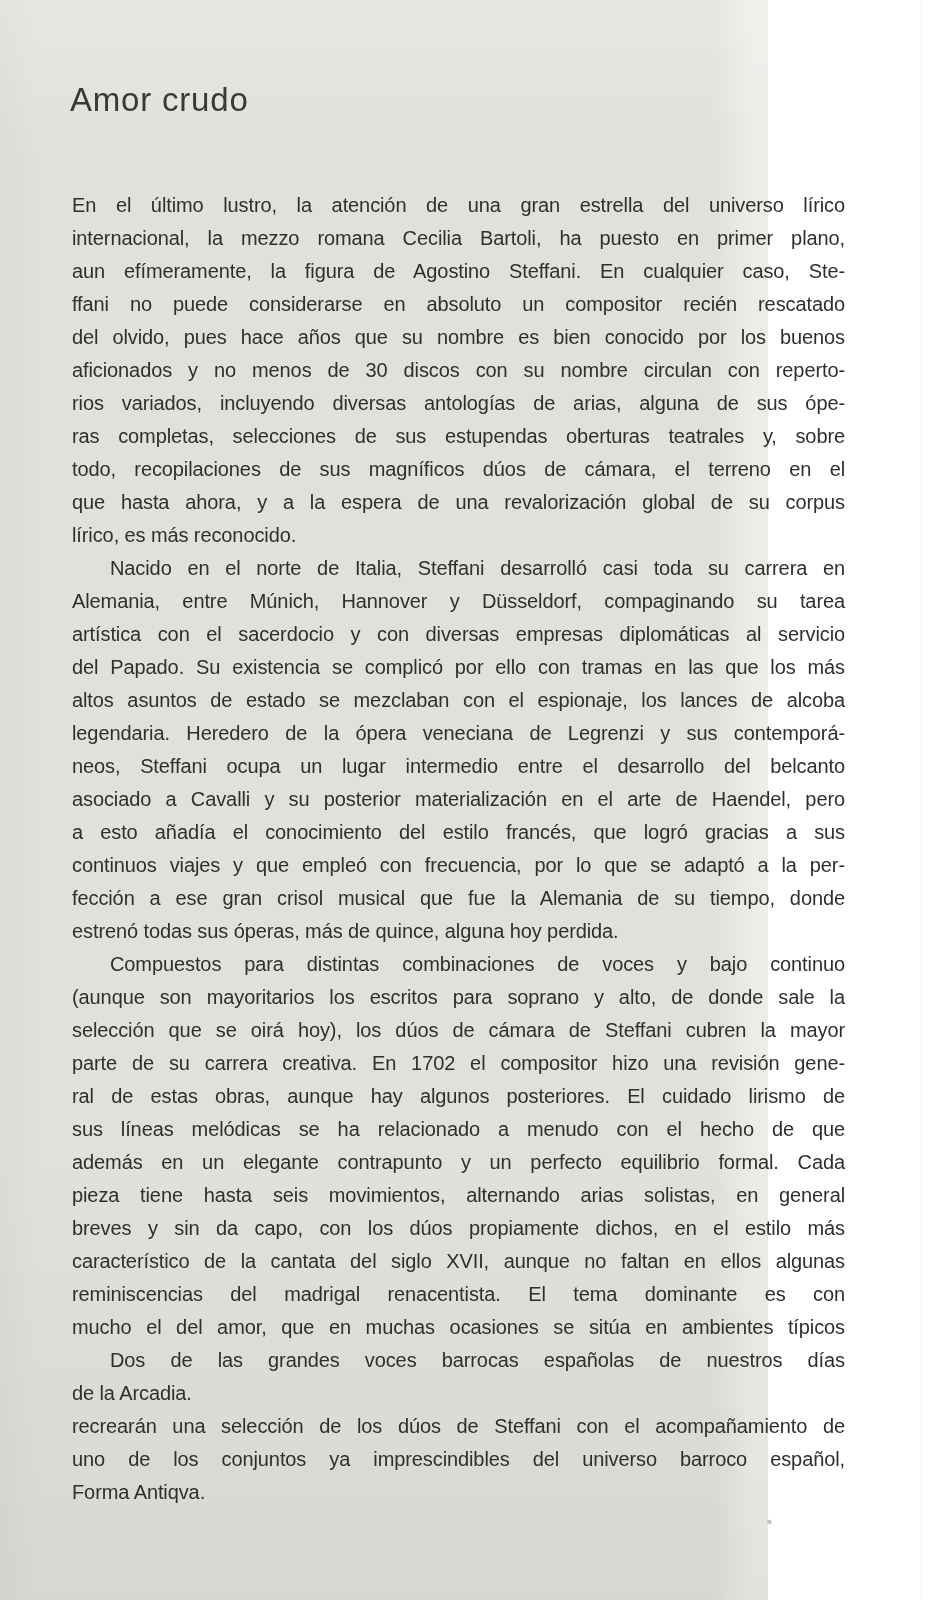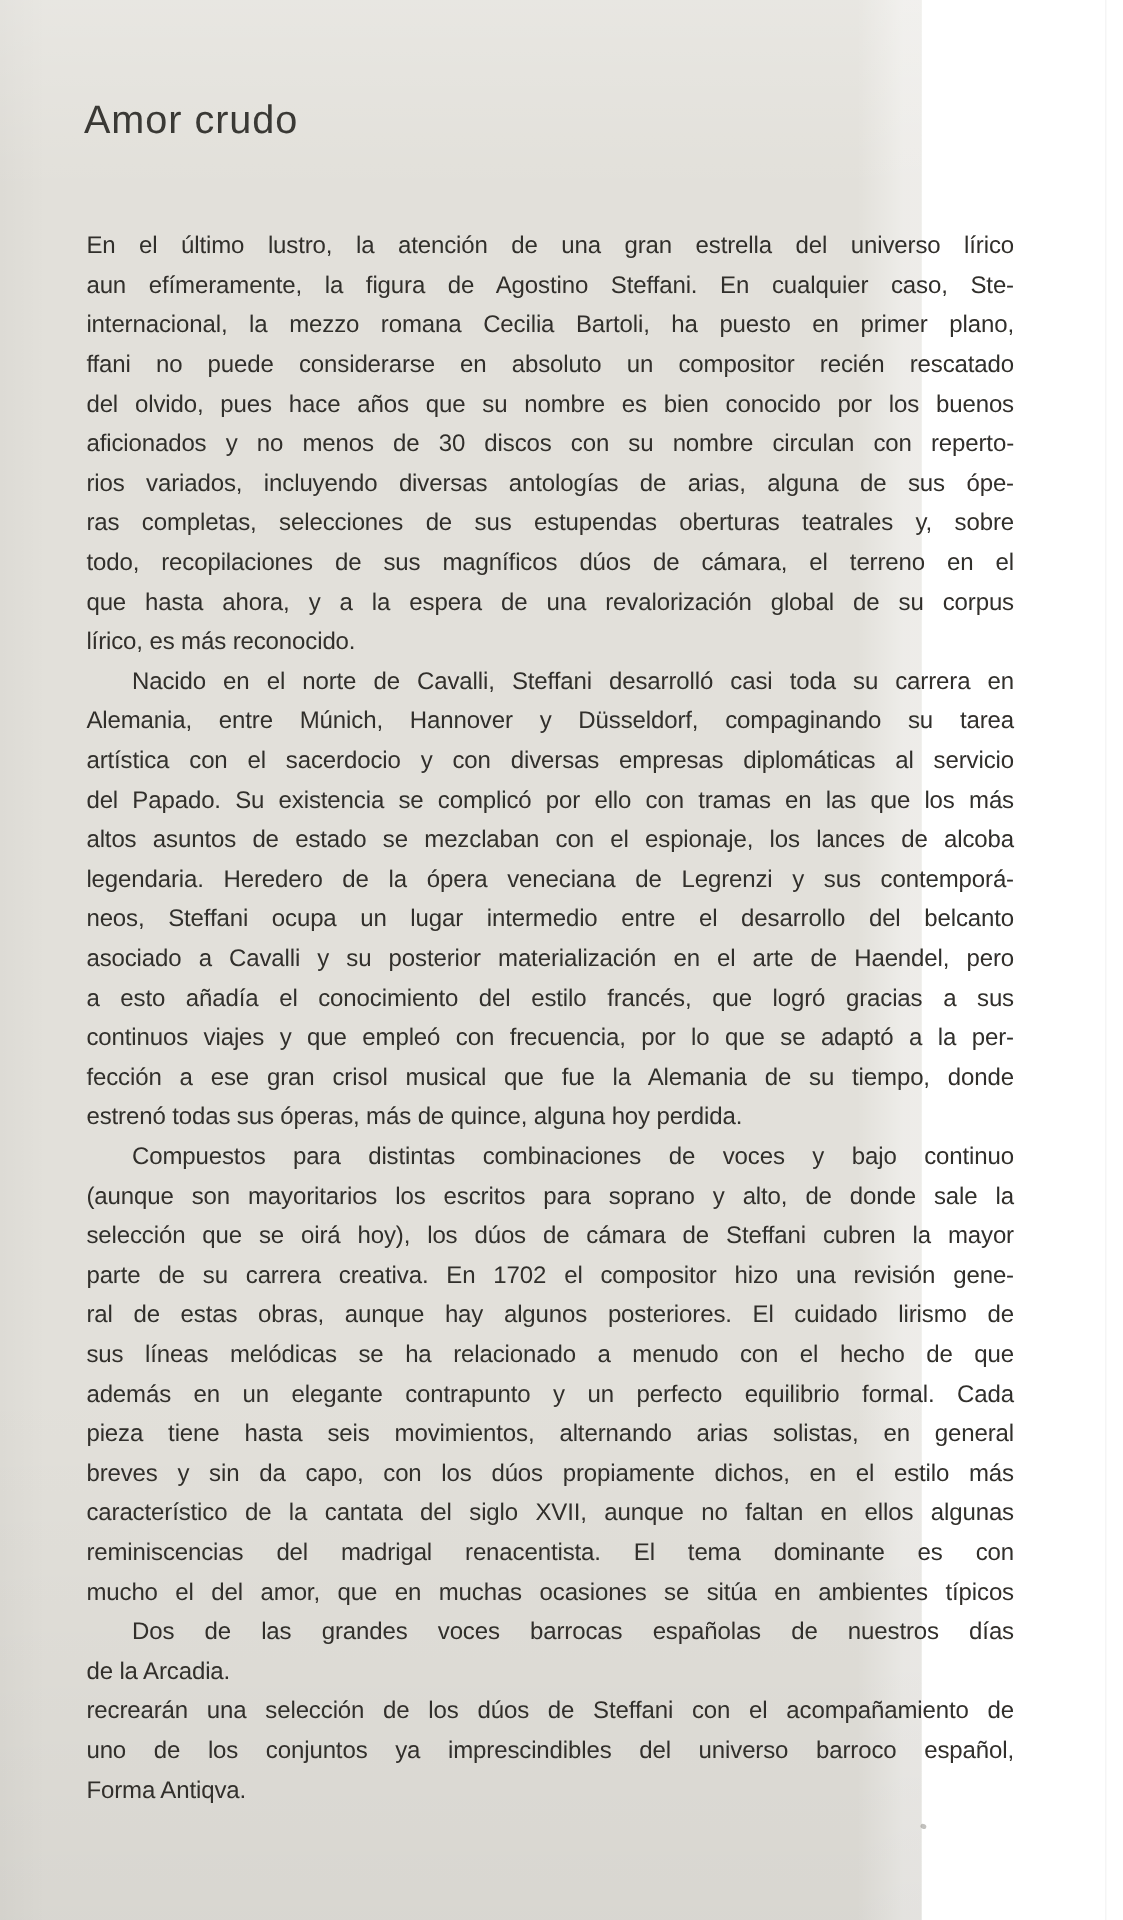--- a/index.html
+++ b/index.html
@@ -77,31 +77,31 @@
     transform: rotate(30deg);
   }
 </style>
 </head>
 <body>
 
 <div class="page">
   <h1 class="title">Amor crudo</h1>
   <div class="article" id="article">
       <div class="line">En el último lustro, la atención de una gran estrella del universo lírico</div>
+      <div class="line">internacional, la mezzo romana Cecilia Bartoli, ha puesto en primer plano,</div>
       <div class="line">aun efímeramente, la figura de Agostino Steffani. En cualquier caso, Ste-</div>
-      <div class="line">internacional, la mezzo romana Cecilia Bartoli, ha puesto en primer plano,</div>
       <div class="line">ffani no puede considerarse en absoluto un compositor recién rescatado</div>
       <div class="line">del olvido, pues hace años que su nombre es bien conocido por los buenos</div>
       <div class="line">aficionados y no menos de 30 discos con su nombre circulan con reperto-</div>
       <div class="line">rios variados, incluyendo diversas antologías de arias, alguna de sus ópe-</div>
       <div class="line">ras completas, selecciones de sus estupendas oberturas teatrales y, sobre</div>
       <div class="line">todo, recopilaciones de sus magníficos dúos de cámara, el terreno en el</div>
       <div class="line">que hasta ahora, y a la espera de una revalorización global de su corpus</div>
       <div class="line par-end">lírico, es más reconocido.</div>
-      <div class="line indent">Nacido en el norte de Cavalli, Steffani desarrolló casi toda su carrera en</div>
+      <div class="line indent">Nacido en el norte de Italia, Steffani desarrolló casi toda su carrera en</div>
       <div class="line">Alemania, entre Múnich, Hannover y Düsseldorf, compaginando su tarea</div>
       <div class="line">artística con el sacerdocio y con diversas empresas diplomáticas al servicio</div>
       <div class="line">del Papado. Su existencia se complicó por ello con tramas en las que los más</div>
       <div class="line">altos asuntos de estado se mezclaban con el espionaje, los lances de alcoba</div>
       <div class="line">legendaria. Heredero de la ópera veneciana de Legrenzi y sus contemporá-</div>
       <div class="line">neos, Steffani ocupa un lugar intermedio entre el desarrollo del belcanto</div>
       <div class="line">asociado a Cavalli y su posterior materialización en el arte de Haendel, pero</div>
       <div class="line">a esto añadía el conocimiento del estilo francés, que logró gracias a sus</div>
       <div class="line">continuos viajes y que empleó con frecuencia, por lo que se adaptó a la per-</div>
       <div class="line">fección a ese gran crisol musical que fue la Alemania de su tiempo, donde</div>

